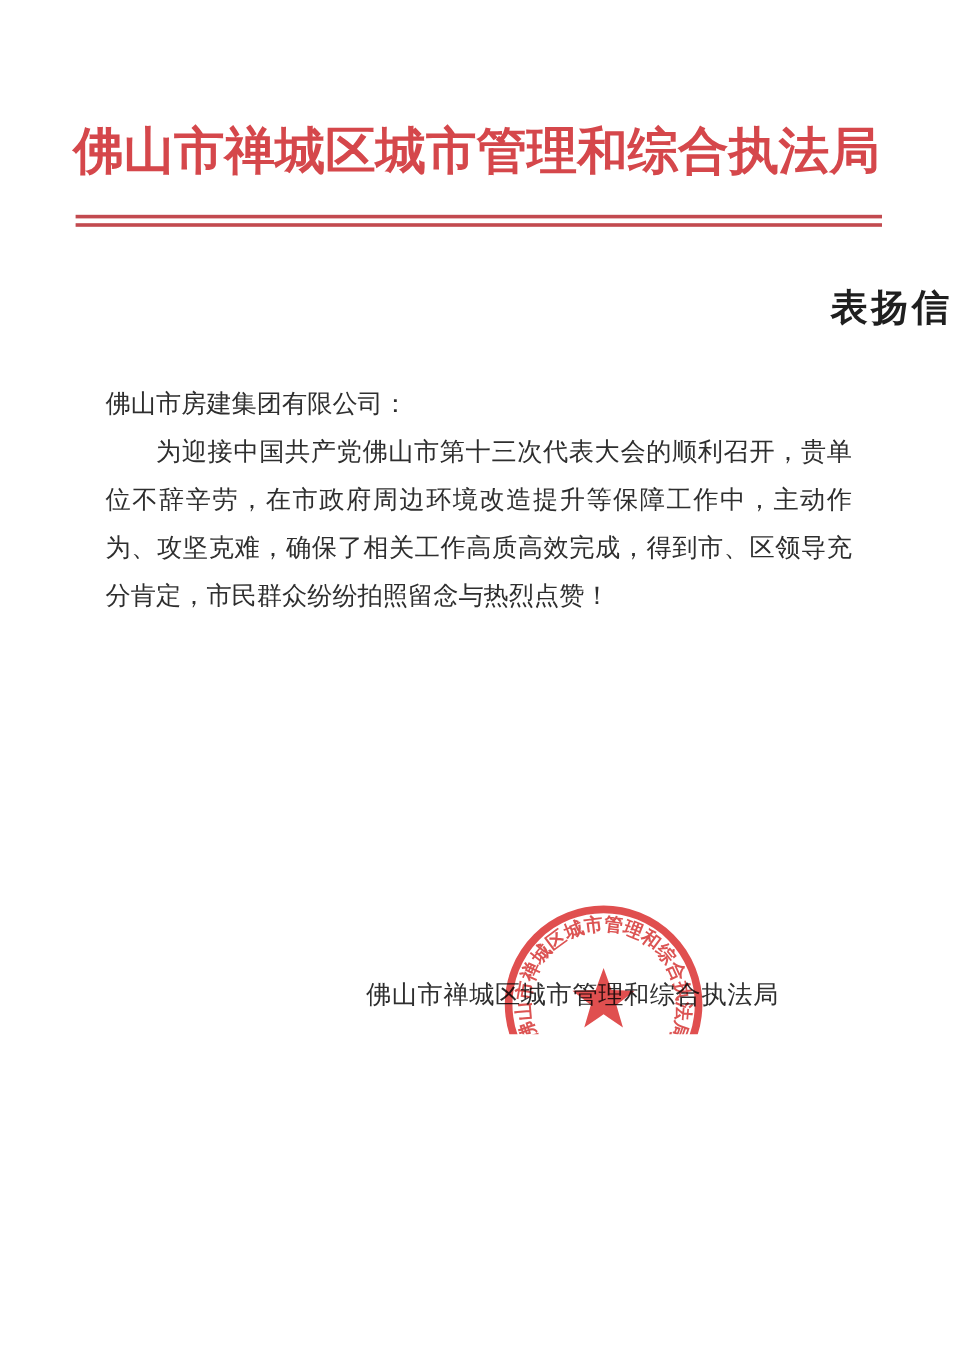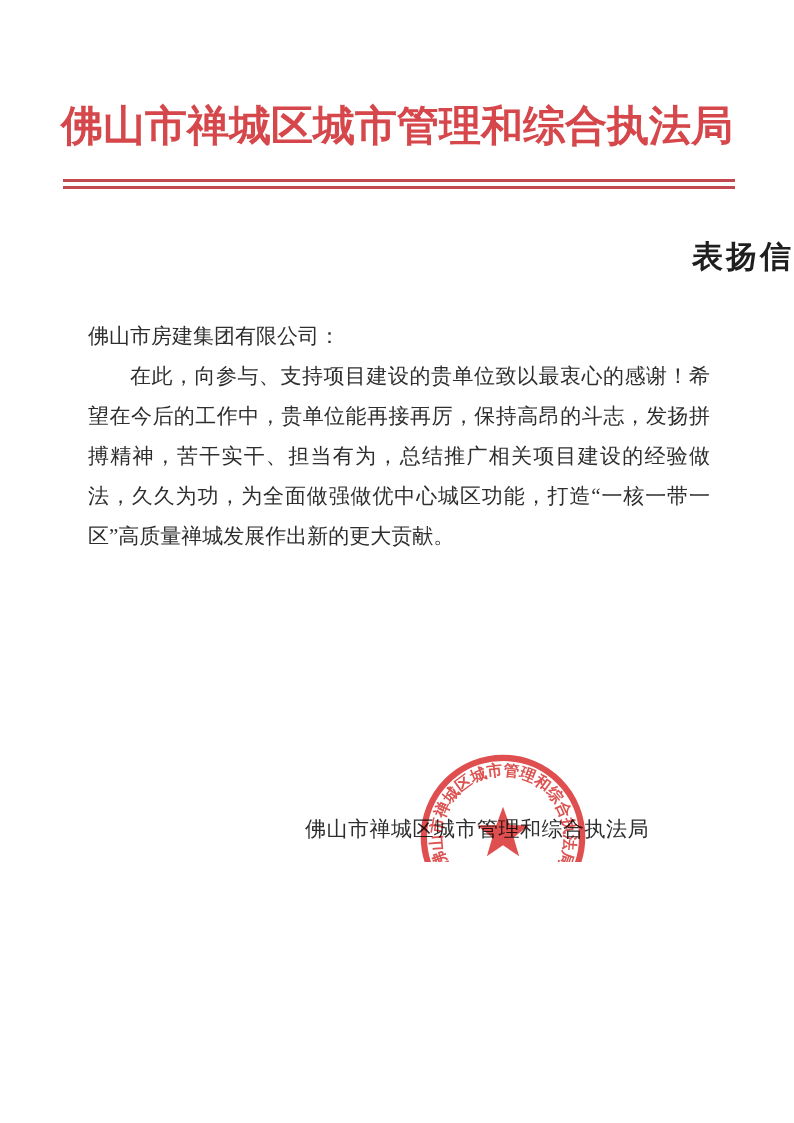--- a/index.html
+++ b/index.html
@@ -146,21 +146,21 @@
 
 <div class="page">
 
   <div class="org-title">佛山市禅城区城市管理和综合执法局</div>
   <div class="double-rule"></div>
 
   <h1 class="letter-title">表扬信</h1>
 
   <div class="body">
     <p class="salutation">佛山市房建集团有限公司：</p>
-    <p class="para">在此，向参与、支持项目建设的贵单位致以最衷心的感谢！希望在今后的工作中，贵单位能再接再厉，保持高昂的斗志，发扬拼搏精神，苦干实干、担当有为，总结推广相关项目建设的经验做法，久久为功，为全面做强做优中心城区功能，打造“一核一带一区”高质量禅城发展作出新的更大贡献。</p>
+    <p class="para">为迎接中国共产党佛山市第十三次代表大会的顺利召开，贵单位不辞辛劳，在市政府周边环境改造提升等保障工作中，主动作为、攻坚克难，确保了相关工作高质高效完成，得到市、区领导充分肯定，市民群众纷纷拍照留念与热烈点赞！</p>
   </div>
 
   <div class="signoff">
     <div class="sig">佛山市禅城区城市管理和综合执法局</div>
     <div class="date">2021 年 12 月 3 日</div>
   </div>
 
   <svg class="seal" viewBox="0 0 176 176">
     <defs>
       <path id="arcTop" d="M 28.8,109.5 A 63,63 0 1 1 147.2,109.5" fill="none"></path>

